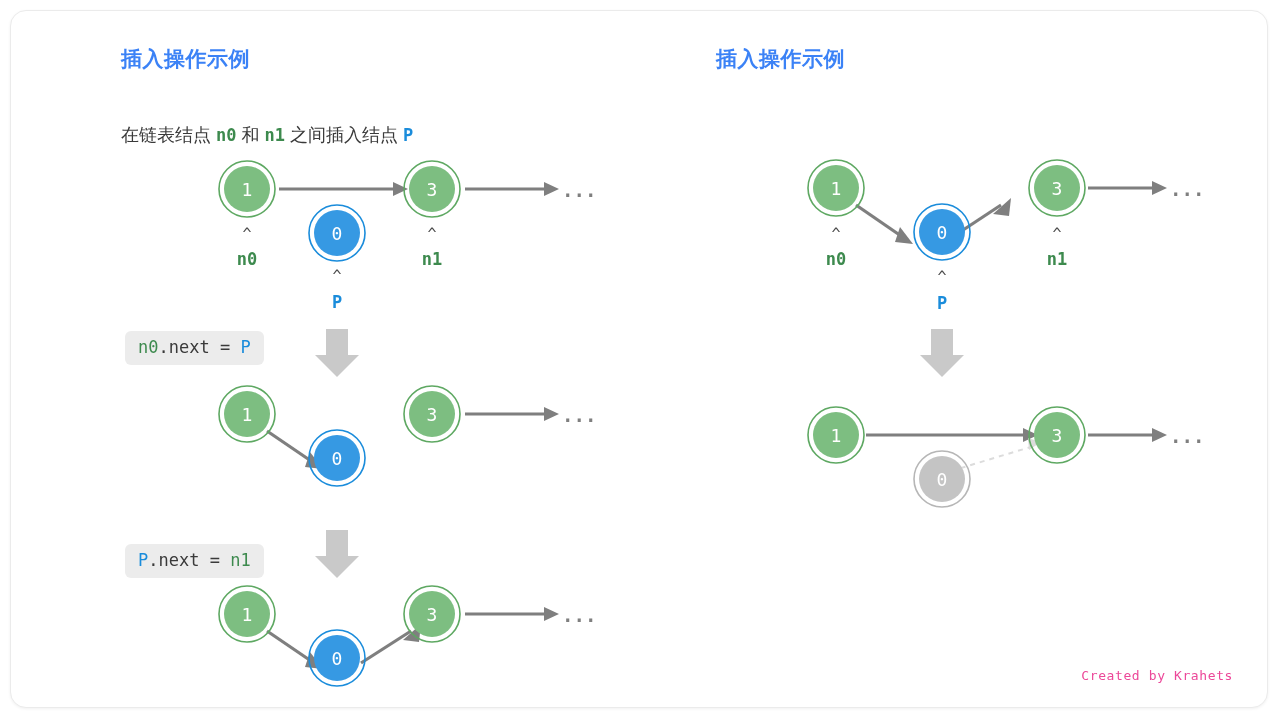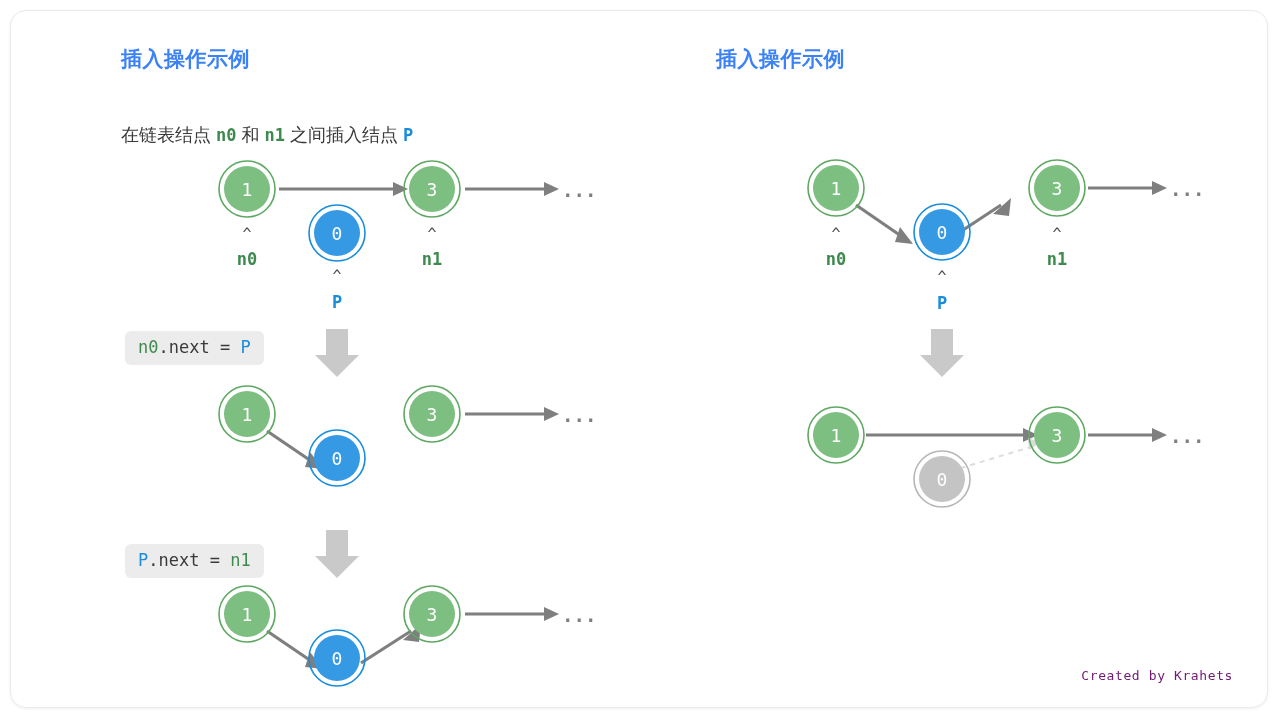--- a/index.html
+++ b/index.html
@@ -64,21 +64,21 @@
     font-size: 17px;
     white-space: nowrap;
     line-height: 1.1;
   }
   .credit {
     position: absolute;
     right: 34px;
     bottom: 24px;
     font-family: "DejaVu Sans Mono", monospace;
     font-size: 13px;
-    color: #701a75;
+    color: #ec4899;
     letter-spacing: 0.6px;
     text-align: right;
   }
   svg { position: absolute; left: 0; top: 0; overflow: visible; }
   .nodeval {
     font-family: "DejaVu Sans Mono", monospace;
     font-size: 18px;
     fill: #ffffff;
   }
   .ptr-label {

